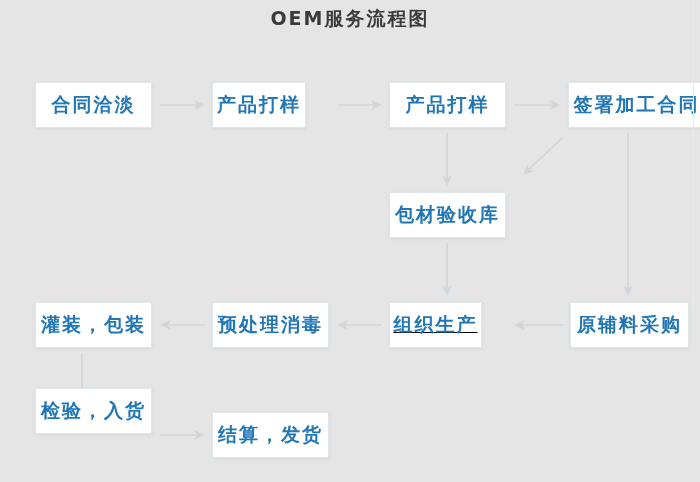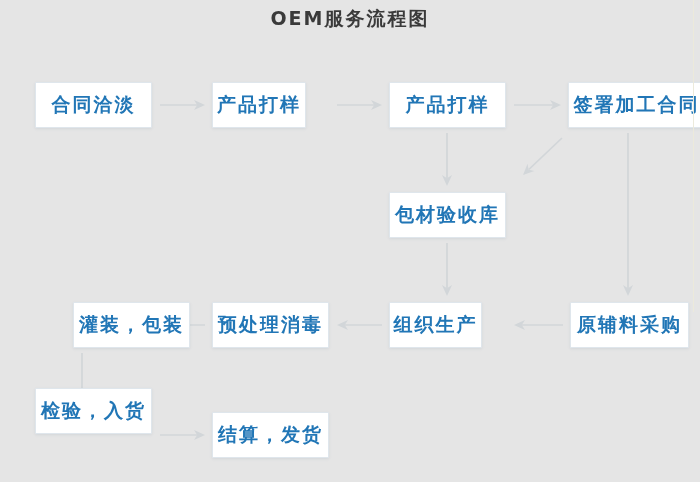--- a/index.html
+++ b/index.html
@@ -130,27 +130,27 @@
       </div>
       <div class="node" style="left: 389px; top: 82px; width: 117px; height: 46px; border-color: rgb(223, 230, 236);">
         <span class="node-label" style="color: rgb(33, 118, 182);">产品打样</span>
       </div>
       <div class="node" style="left: 568px; top: 82px; width: 137px; height: 46px; border-color: rgb(223, 230, 236);">
         <span class="node-label" style="color: rgb(33, 118, 182);">签署加工合同</span>
       </div>
       <div class="node" style="left: 389px; top: 192px; width: 117px; height: 46px; border-color: rgb(223, 230, 236);">
         <span class="node-label" style="color: rgb(33, 118, 182);">包材验收库</span>
       </div>
-      <div class="node" style="left: 35px; top: 302px; width: 117px; height: 46px; border-color: rgb(223, 230, 236); margin-left: 38px;">
+      <div class="node" style="left: 35px; top: 302px; width: 117px; height: 46px; border-color: rgb(223, 230, 236);">
         <span class="node-label" style="color: rgb(33, 118, 182);">灌装，包装</span>
       </div>
       <div class="node" style="left: 212px; top: 302px; width: 117px; height: 46px; border-color: rgb(223, 230, 236);">
         <span class="node-label" style="color: rgb(33, 118, 182);">预处理消毒</span>
       </div>
-      <div class="node" style="left: 389px; top: 302px; width: 93px; height: 46px; border-color: rgb(223, 230, 236);">
+      <div class="node" style="left: 389px; top: 302px; width: 93px; height: 46px; border-color: rgb(223, 230, 236); text-decoration: underline;">
         <span class="node-label" style="color: rgb(33, 118, 182);">组织生产</span>
       </div>
       <div class="node" style="left: 570px; top: 302px; width: 119px; height: 46px; border-color: rgb(223, 230, 236);">
         <span class="node-label" style="color: rgb(33, 118, 182);">原辅料采购</span>
       </div>
       <div class="node" style="left: 35px; top: 388px; width: 117px; height: 46px; border-color: rgb(223, 230, 236);">
         <span class="node-label" style="color: rgb(33, 118, 182);">检验，入货</span>
       </div>
       <div class="node" style="left: 212px; top: 412px; width: 117px; height: 46px; border-color: rgb(223, 230, 236);">
         <span class="node-label" style="color: rgb(33, 118, 182);">结算，发货</span>

